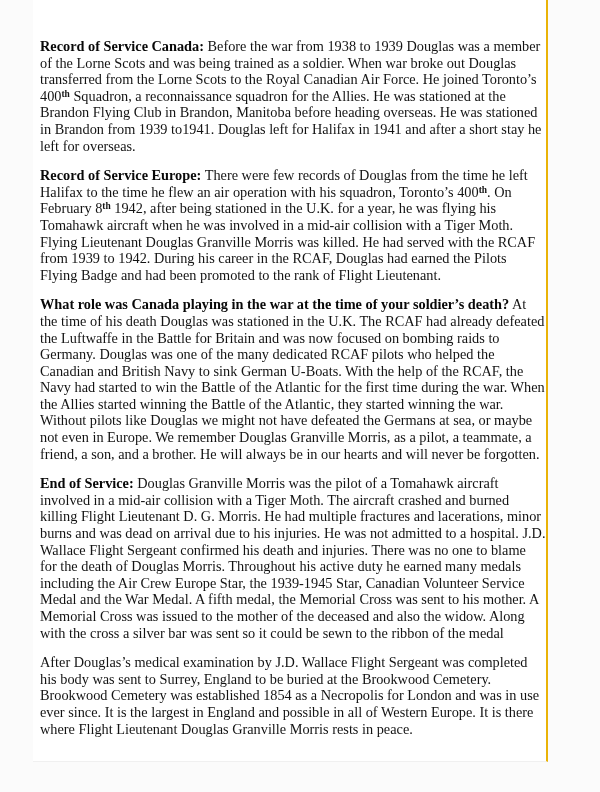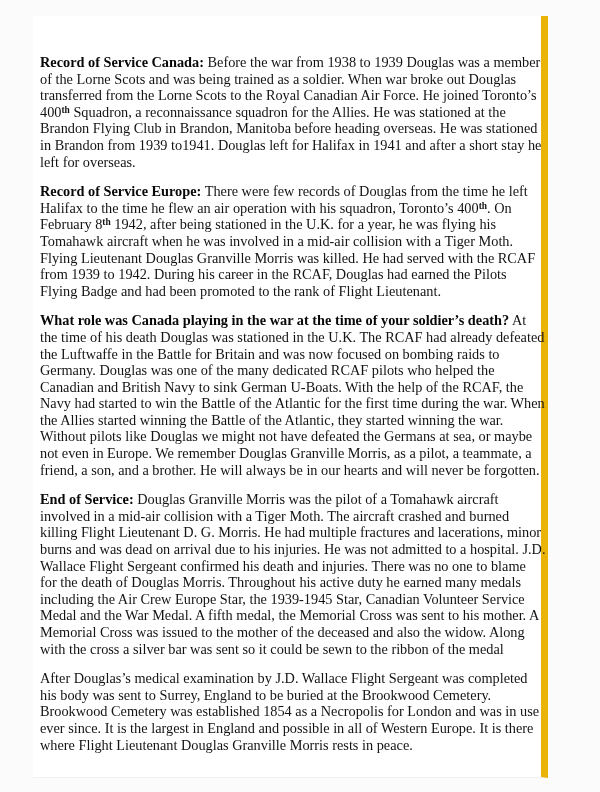--- a/index.html
+++ b/index.html
@@ -10,25 +10,25 @@
   body {
     width: 600px;
     height: 792px;
     background: #fbfbfb;
     font-family: "Liberation Serif", "DejaVu Serif", serif;
     overflow: hidden;
   }
   .page {
     position: absolute;
     left: 33px;
-    top: 16px;
+    top: 0;
     width: 515px;
     height: 762px;
     background: #ffffff;
-    border-right: 7px solid #eab308;
+    border-right: 2px solid #eab308;
     border-bottom: 1px solid #f0f0f0;
     box-sizing: border-box;
   }
   .content {
     position: absolute;
     left: 7px;
     top: 38px;
     width: 506px;
   }
   p.para {

